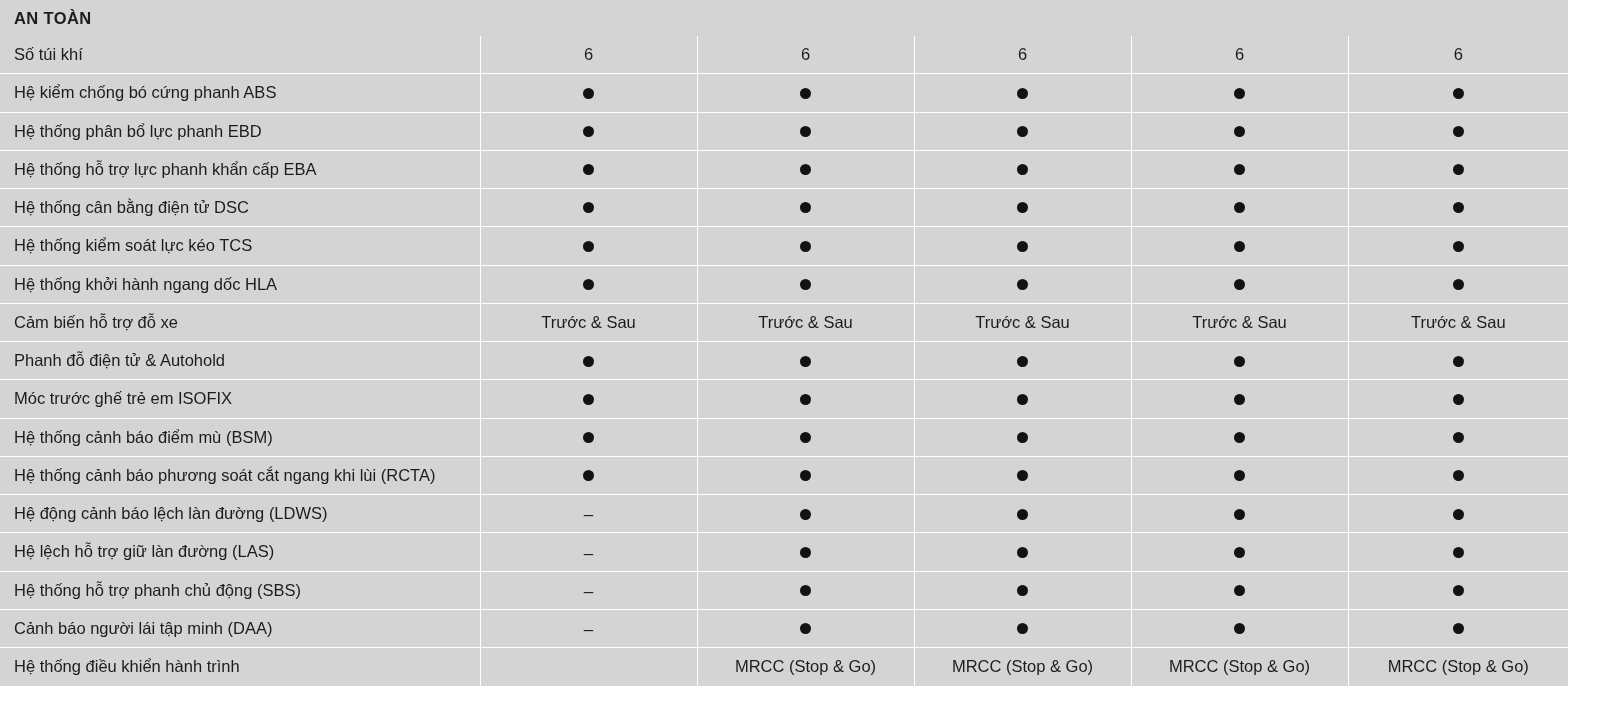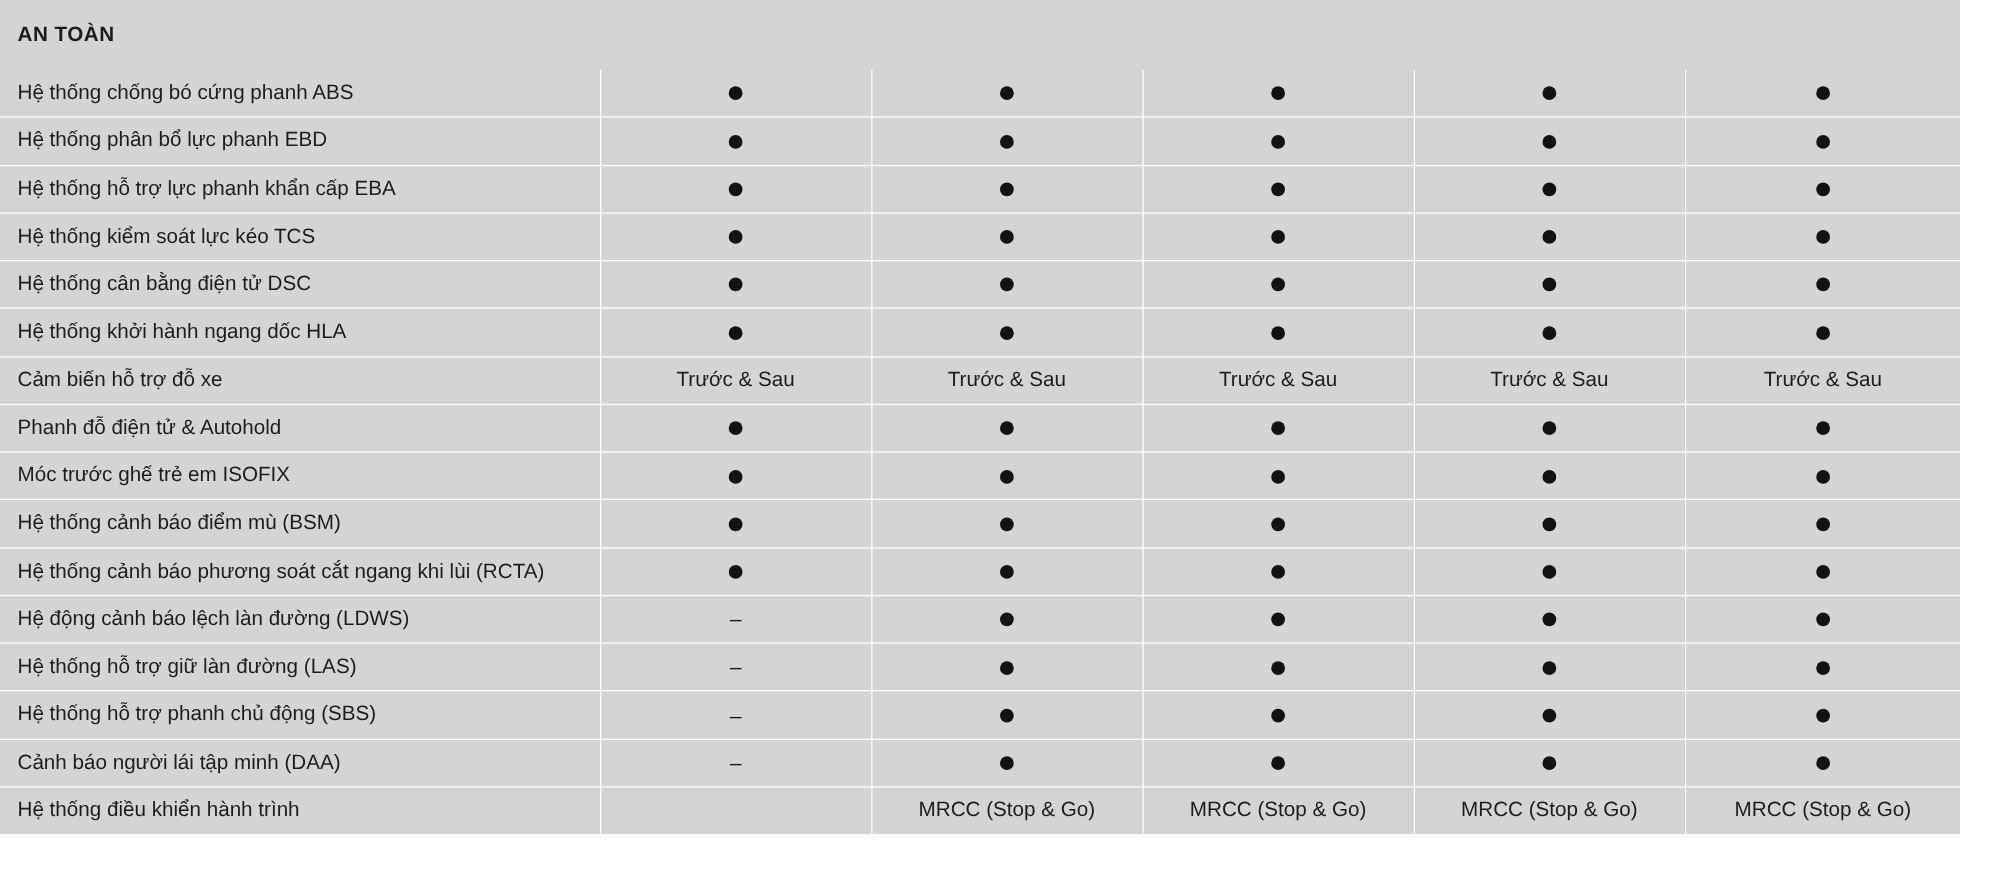--- a/index.html
+++ b/index.html
@@ -19,21 +19,21 @@
     border-collapse: collapse;
     table-layout: fixed;
     background: #d4d4d4;
   }
   .section-header td {
     background: #1a1a1a;
     color: #ffffff;
     font-size: 17px;
     font-weight: bold;
     letter-spacing: 0.4px;
-    padding: 17px 14px;
+    padding: 7px 14px;
     border: none;
     height: 22px;
   }
   .spec-table td {
     border-right: 1px solid #ffffff;
     border-bottom: 1px solid #ffffff;
     font-size: 16.5px;
     color: #1c1c1c;
     background: #d4d4d4;
     vertical-align: middle;
@@ -87,22 +87,30 @@
     <col style="width:217px">
     <col style="width:217px">
     <col style="width:217px">
     <col style="width:217px">
     <col style="width:220px">
   </colgroup>
   <tbody id="table-body">
     <tr class="section-header">
       <td colspan="6">AN TOÀN</td>
     </tr>
-      <tr>
-        <td class="label">Hệ thống chống bó cứng phanh ABS</td>
+  <tr>
+        <td class="label">Số túi khí</td>
+        <td class="val">6</td>
+        <td class="val">6</td>
+        <td class="val">6</td>
+        <td class="val">6</td>
+        <td class="val">6</td>
+      </tr>
+      <tr>
+        <td class="label">Hệ kiểm chống bó cứng phanh ABS</td>
         <td class="val dot"><span class="dot-glyph"></span></td>
         <td class="val dot"><span class="dot-glyph"></span></td>
         <td class="val dot"><span class="dot-glyph"></span></td>
         <td class="val dot"><span class="dot-glyph"></span></td>
         <td class="val dot"><span class="dot-glyph"></span></td>
       </tr>
       <tr>
         <td class="label">Hệ thống phân bổ lực phanh EBD</td>
         <td class="val dot"><span class="dot-glyph"></span></td>
         <td class="val dot"><span class="dot-glyph"></span></td>
@@ -112,36 +120,36 @@
       </tr>
       <tr>
         <td class="label">Hệ thống hỗ trợ lực phanh khẩn cấp EBA</td>
         <td class="val dot"><span class="dot-glyph"></span></td>
         <td class="val dot"><span class="dot-glyph"></span></td>
         <td class="val dot"><span class="dot-glyph"></span></td>
         <td class="val dot"><span class="dot-glyph"></span></td>
         <td class="val dot"><span class="dot-glyph"></span></td>
       </tr>
       <tr>
+        <td class="label">Hệ thống cân bằng điện tử DSC</td>
+        <td class="val dot"><span class="dot-glyph"></span></td>
+        <td class="val dot"><span class="dot-glyph"></span></td>
+        <td class="val dot"><span class="dot-glyph"></span></td>
+        <td class="val dot"><span class="dot-glyph"></span></td>
+        <td class="val dot"><span class="dot-glyph"></span></td>
+      </tr>
+      <tr>
         <td class="label">Hệ thống kiểm soát lực kéo TCS</td>
         <td class="val dot"><span class="dot-glyph"></span></td>
         <td class="val dot"><span class="dot-glyph"></span></td>
         <td class="val dot"><span class="dot-glyph"></span></td>
         <td class="val dot"><span class="dot-glyph"></span></td>
         <td class="val dot"><span class="dot-glyph"></span></td>
       </tr>
       <tr>
-        <td class="label">Hệ thống cân bằng điện tử DSC</td>
-        <td class="val dot"><span class="dot-glyph"></span></td>
-        <td class="val dot"><span class="dot-glyph"></span></td>
-        <td class="val dot"><span class="dot-glyph"></span></td>
-        <td class="val dot"><span class="dot-glyph"></span></td>
-        <td class="val dot"><span class="dot-glyph"></span></td>
-      </tr>
-      <tr>
         <td class="label">Hệ thống khởi hành ngang dốc HLA</td>
         <td class="val dot"><span class="dot-glyph"></span></td>
         <td class="val dot"><span class="dot-glyph"></span></td>
         <td class="val dot"><span class="dot-glyph"></span></td>
         <td class="val dot"><span class="dot-glyph"></span></td>
         <td class="val dot"><span class="dot-glyph"></span></td>
       </tr>
       <tr>
         <td class="label">Cảm biến hỗ trợ đỗ xe</td>
         <td class="val">Trước &amp; Sau</td>
@@ -184,21 +192,21 @@
       </tr>
       <tr>
         <td class="label">Hệ động cảnh báo lệch làn đường (LDWS)</td>
         <td class="val"><span class="dash-glyph">–</span></td>
         <td class="val dot"><span class="dot-glyph"></span></td>
         <td class="val dot"><span class="dot-glyph"></span></td>
         <td class="val dot"><span class="dot-glyph"></span></td>
         <td class="val dot"><span class="dot-glyph"></span></td>
       </tr>
       <tr>
-        <td class="label">Hệ thống hỗ trợ giữ làn đường (LAS)</td>
+        <td class="label">Hệ lệch hỗ trợ giữ làn đường (LAS)</td>
         <td class="val"><span class="dash-glyph">–</span></td>
         <td class="val dot"><span class="dot-glyph"></span></td>
         <td class="val dot"><span class="dot-glyph"></span></td>
         <td class="val dot"><span class="dot-glyph"></span></td>
         <td class="val dot"><span class="dot-glyph"></span></td>
       </tr>
       <tr>
         <td class="label">Hệ thống hỗ trợ phanh chủ động (SBS)</td>
         <td class="val"><span class="dash-glyph">–</span></td>
         <td class="val dot"><span class="dot-glyph"></span></td>

